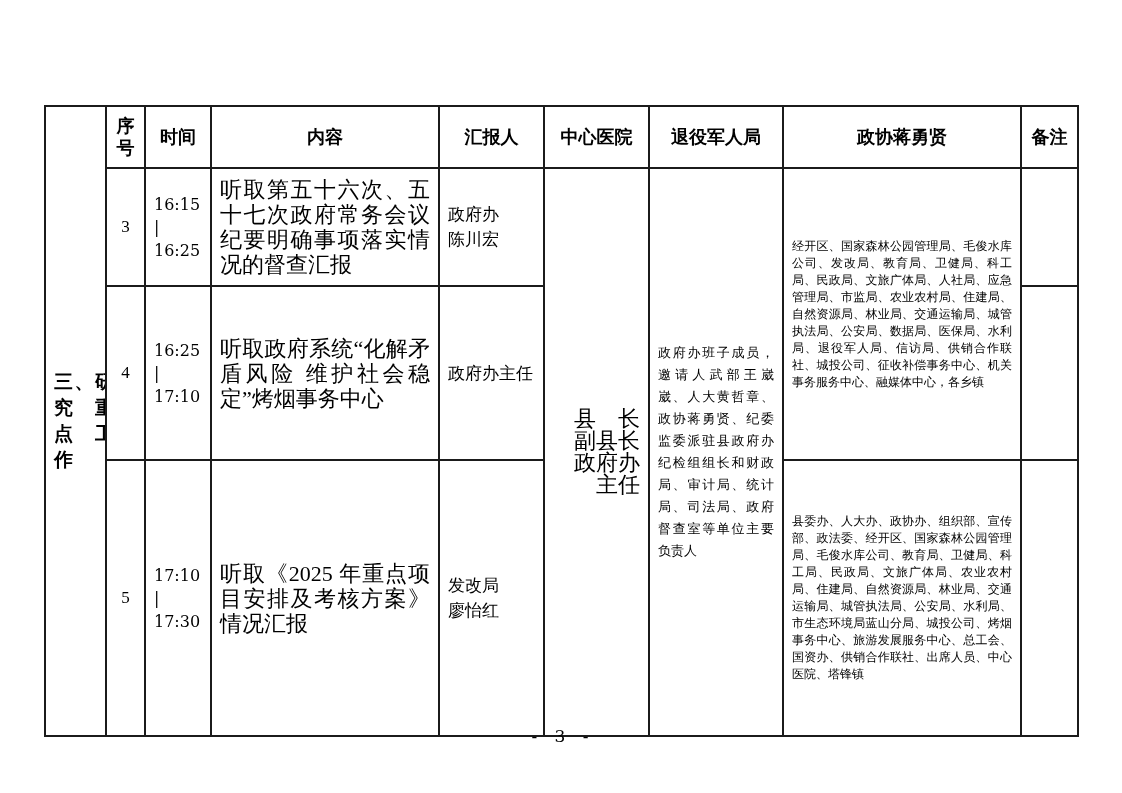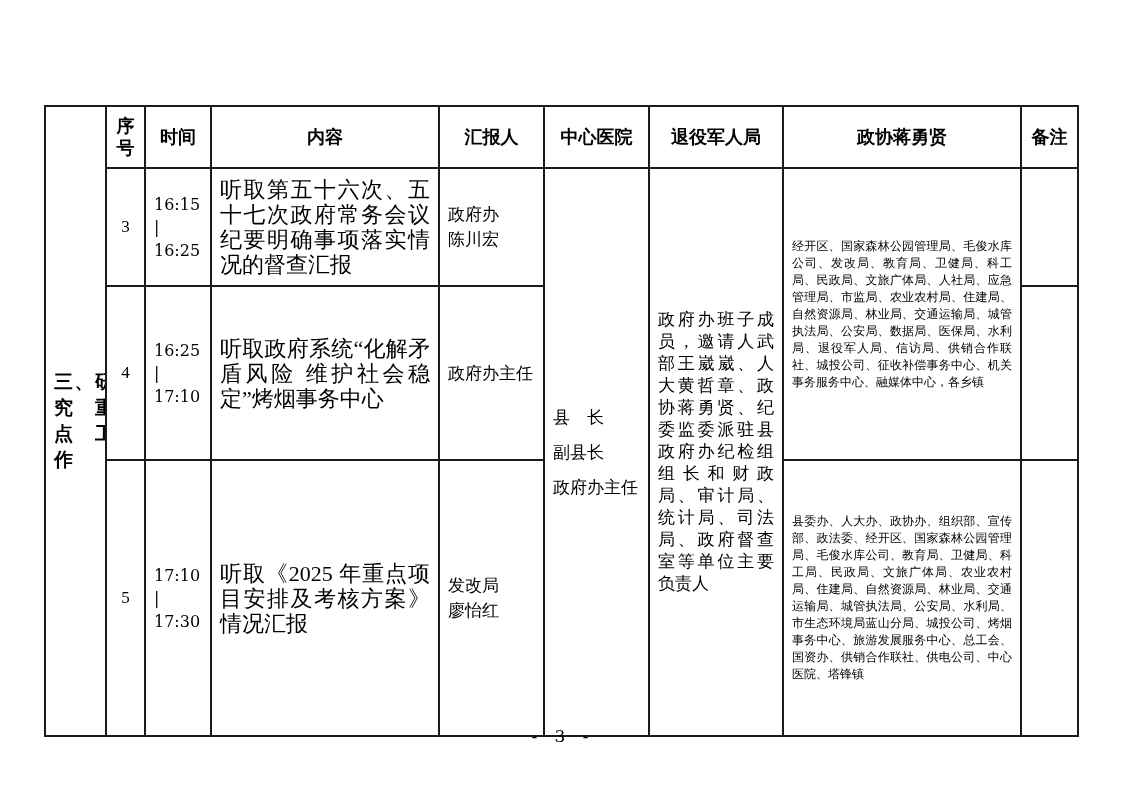--- a/index.html
+++ b/index.html
@@ -54,27 +54,27 @@
     padding: 6px 8px;
   }
 
   td.reporter-cell {
     font-size: 17px;
     line-height: 25px;
     text-align: left;
   }
 
   td.attendees-cell {
-    font-size: 17px;
-    line-height: 35px;
-    text-align: left;
+    font-size: 22px;
+    line-height: 22px;
+    text-align: right;
   }
 
   td.observers-cell {
-    font-size: 17px;
+    font-size: 13px;
     line-height: 22px;
     text-align: justify;
     padding: 4px 7px;
   }
 
   td.units-cell {
     font-size: 12px;
     line-height: 17px;
     text-align: justify;
     padding: 4px 6px;
@@ -171,19 +171,19 @@
   </tr>
 
   <tr style="height:276px">
     <td class="no-cell">5</td>
     <td class="time-cell pre">17:10
 |
 17:30</td>
     <td class="content-cell">听取《2025 年重点项目安排及考核方案》情况汇报</td>
     <td class="reporter-cell pre">发改局
 廖怡红</td>
-    <td class="units-cell">县委办、人大办、政协办、组织部、宣传部、政法委、经开区、国家森林公园管理局、毛俊水库公司、教育局、卫健局、科工局、民政局、文旅广体局、农业农村局、住建局、自然资源局、林业局、交通运输局、城管执法局、公安局、水利局、市生态环境局蓝山分局、城投公司、烤烟事务中心、旅游发展服务中心、总工会、国资办、供销合作联社、供电公司、中心医院、塔锋镇</td>
+    <td class="units-cell">县委办、人大办、政协办、组织部、宣传部、政法委、经开区、国家森林公园管理局、毛俊水库公司、教育局、卫健局、科工局、民政局、文旅广体局、农业农村局、住建局、自然资源局、林业局、交通运输局、城管执法局、公安局、水利局、市生态环境局蓝山分局、城投公司、烤烟事务中心、旅游发展服务中心、总工会、国资办、供销合作联社、出席人员、中心医院、塔锋镇</td>
     <td class="remarks-cell"></td>
   </tr>
 </tbody>
   </table>
 
 <div class="page-footer">- 3 -</div>
 
 </body></html>

